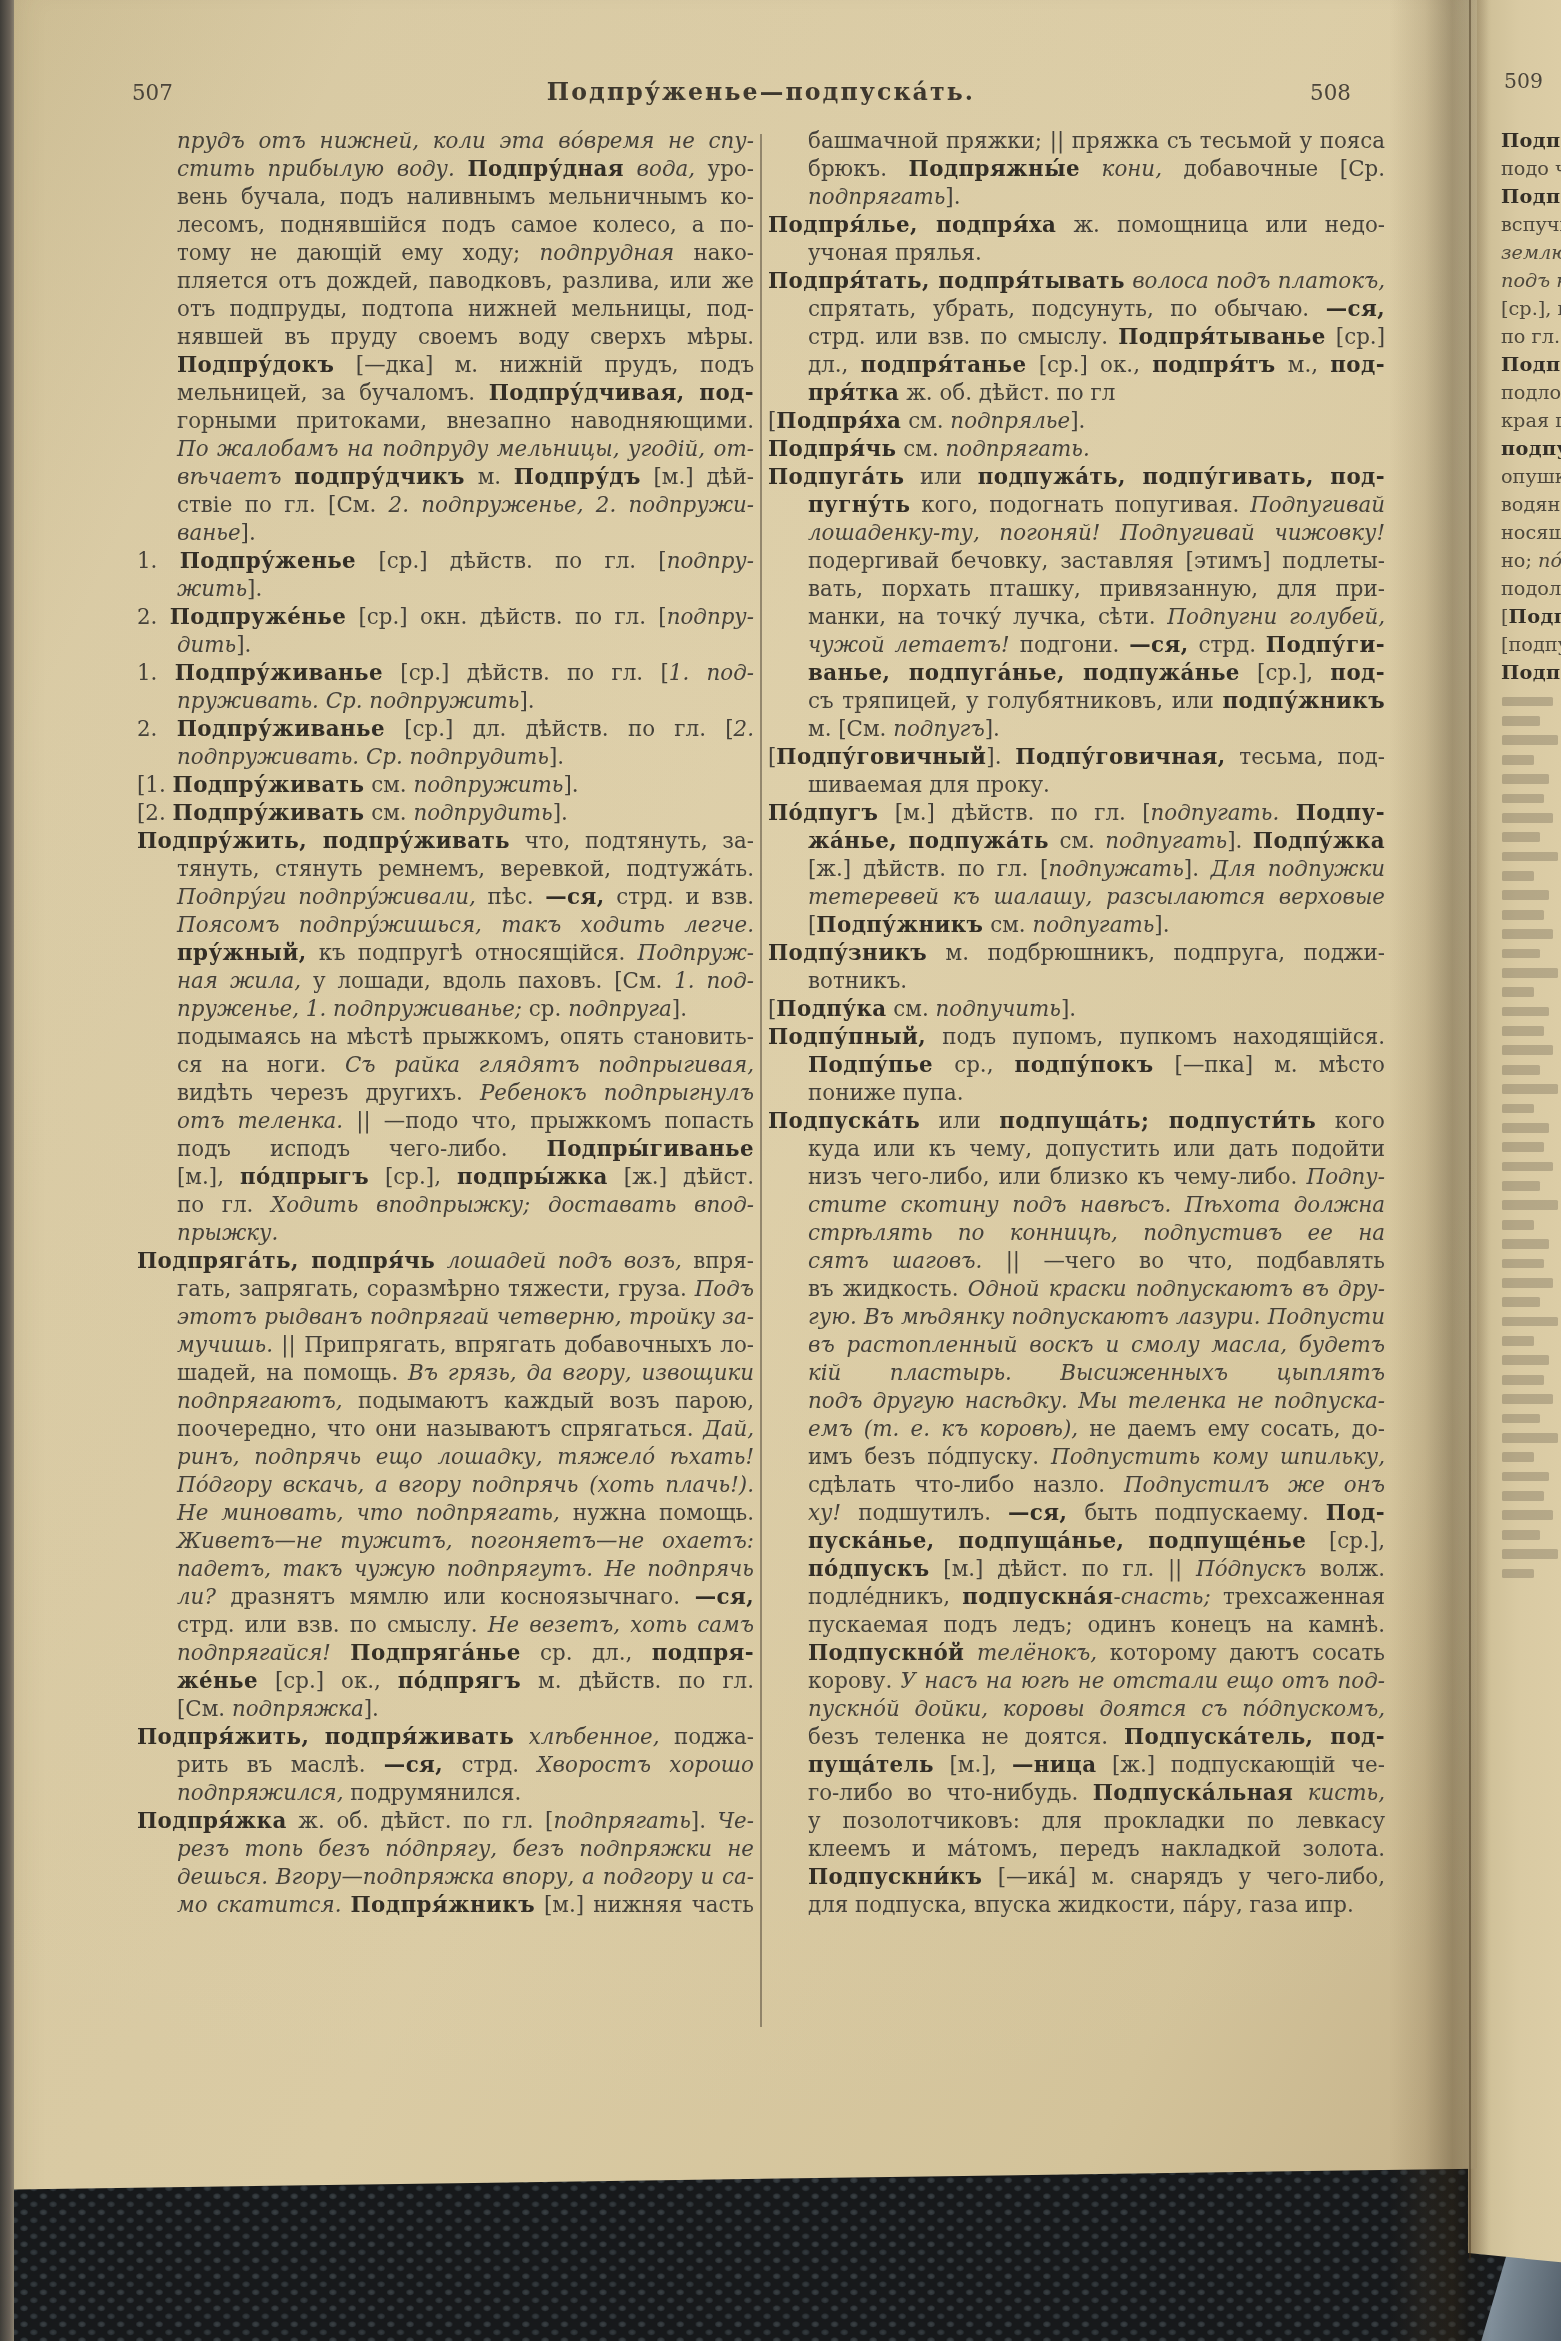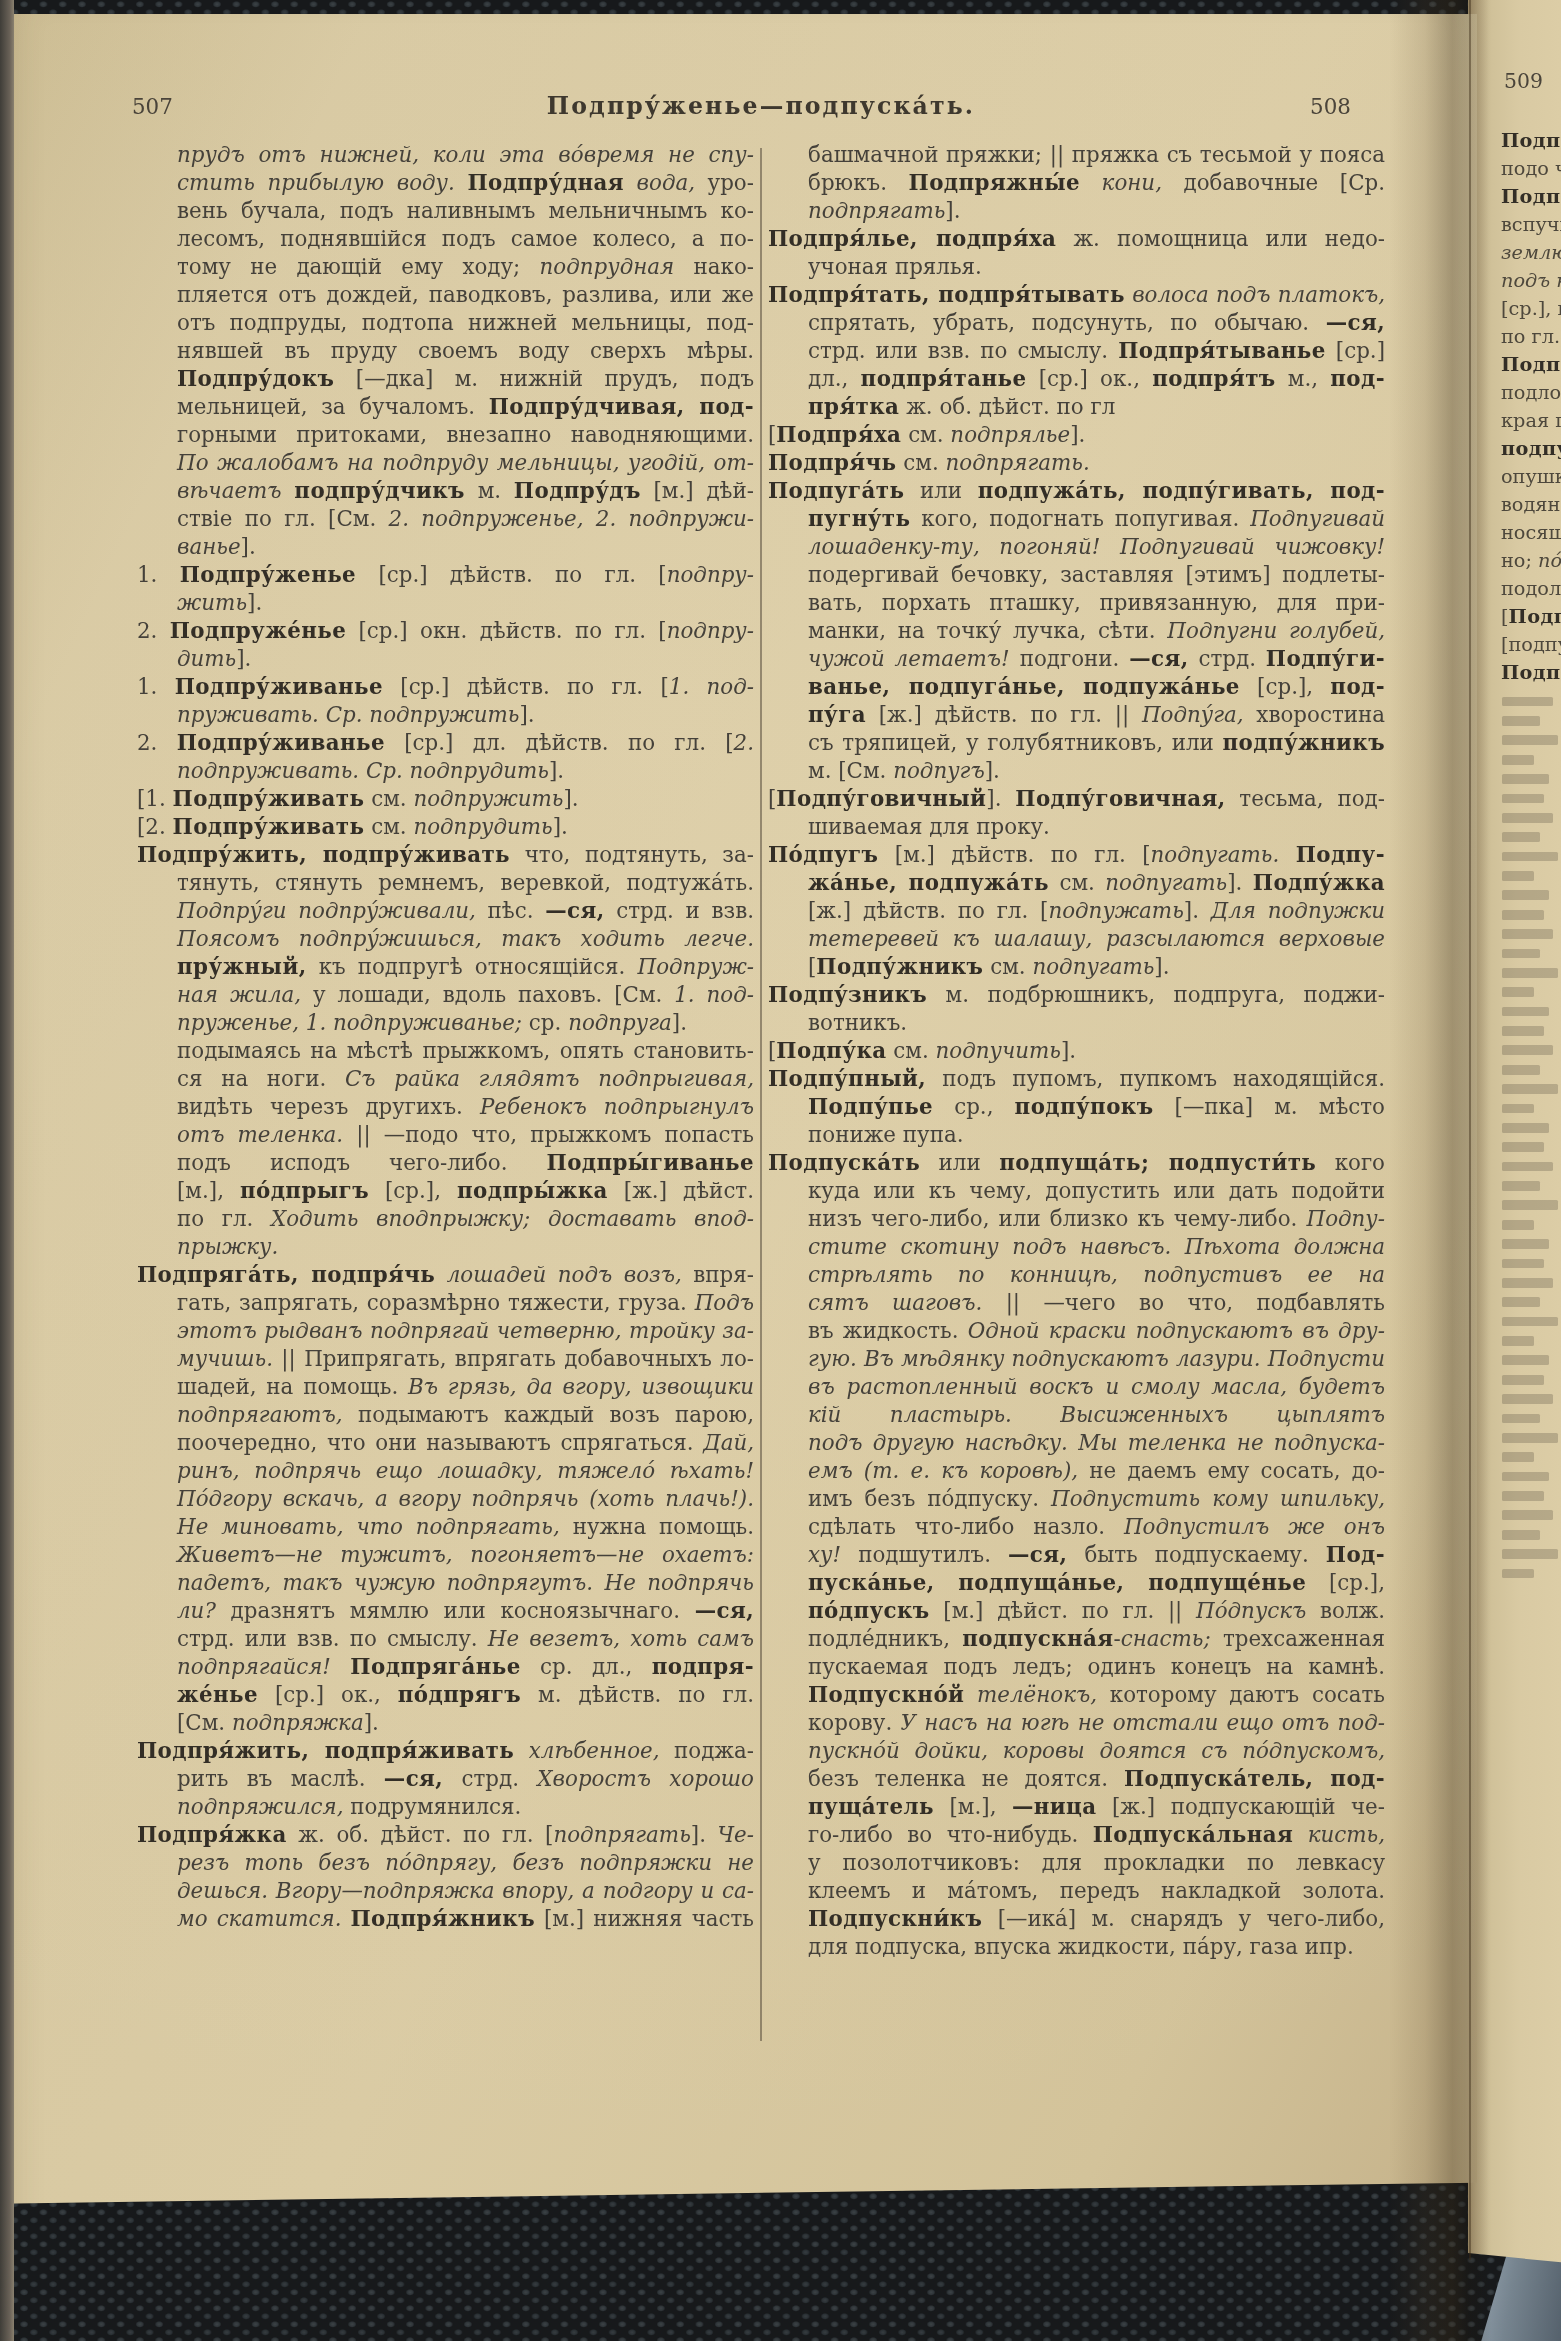--- a/index.html
+++ b/index.html
@@ -24,21 +24,21 @@
   .frag{height:28px;line-height:28px;font-size:19.3px;color:#4e483c;white-space:nowrap;}
   .frag b{letter-spacing:0.2px;color:#3a352c;}
   .ph{height:9.7px;margin:9.7px 0 9px 1.1px;background:#4a4336;opacity:.26;border-radius:1.6px;}
   
   .gutter{position:absolute;left:1389px;top:0;width:102px;height:2342px;z-index:6;pointer-events:none;
     background:linear-gradient(90deg,rgba(0,0,0,0) 0%,rgba(94,74,44,.16) 35%,
       rgba(56,42,20,.34) 62%,rgba(30,22,10,.22) 78%,rgba(0,0,0,0) 100%);}
   .fold{position:absolute;left:1469px;top:0;width:1.6px;height:2260px;z-index:6;
     background:rgba(60,45,25,.45);}
   
-  .page{position:absolute;left:14px;top:14px;width:1463px;height:2312px;z-index:4;
+  .page{position:absolute;left:14px;top:0;width:1463px;height:2312px;z-index:4;
     background:
       radial-gradient(ellipse 160% 90% at 45% 30%, rgba(236,224,190,.25), rgba(0,0,0,0) 70%),
       linear-gradient(115deg,#c9b98f 0%,#d6c7a0 14%,#dacba4 52%,#d3c39a 82%,#c3b088 100%);
     clip-path:polygon(0 0,100% 0,100% 93.8%,0 94.7%);
     box-shadow:inset 0 -21.4px 32px rgba(80,60,30,.15);}
   .leftedge{position:absolute;left:0;top:0;width:14px;height:2342px;z-index:5;
     background:linear-gradient(90deg,#3f3d38,#6a6258 70%,#8a816f 100%);}
   .pnum{position:absolute;top:80px;font-size:21.4px;color:#4a443a;}
   .pnL{left:118px;}
   .pnR{left:1263px;width:107px;text-align:center;}
@@ -221,21 +221,20 @@
         <div class="line">[<b>Подпря́ха</b> см. <i>подпрялье</i>].</div>
         <div class="line"><b>Подпря́чь</b> см. <i>подпрягать.</i></div>
         <div class="line jst"><b>Подпуга́ть</b> или <b>подпужа́ть, подпу́гивать, под-</b></div>
         <div class="line ind jst"><b>пугну́ть</b> кого, подогнать попугивая. <i>Подпугивай</i></div>
         <div class="line ind jst"><i>лошаденку-ту, погоняй! Подпугивай чижовку!</i></div>
         <div class="line ind jst">подергивай бечовку, заставляя [этимъ] подлеты-</div>
         <div class="line ind jst">вать, порхать пташку, привязанную, для при-</div>
         <div class="line ind jst">манки, на точку́ лучка, сѣти. <i>Подпугни голубей,</i></div>
         <div class="line ind jst"><i>чужой летаетъ!</i> подгони. <b>—ся,</b> стрд. <b>Подпу́ги-</b></div>
         <div class="line ind jst"><b>ванье, подпуга́нье, подпужа́нье</b> [ср.], <b>под-</b></div>
-        <div class="line ind jst"><b>пу́га</b> [ж.] дѣйств. по гл. || <i>Подпу́га,</i> хворостина</div>
         <div class="line ind jst">съ тряпицей, у голубятниковъ, или <b>подпу́жникъ</b></div>
         <div class="line ind">м. [См. <i>подпугъ</i>].</div>
         <div class="line jst">[<b>Подпу́говичный</b>]. <b>Подпу́говичная,</b> тесьма, под-</div>
         <div class="line ind">шиваемая для проку.</div>
         <div class="line jst"><b>По́дпугъ</b> [м.] дѣйств. по гл. [<i>подпугать.</i> <b>Подпу-</b></div>
         <div class="line ind jst"><b>жа́нье, подпужа́ть</b> см. <i>подпугать</i>]. <b>Подпу́жка</b></div>
         <div class="line ind jst">[ж.] дѣйств. по гл. [<i>подпужать</i>]. <i>Для подпужки</i></div>
         <div class="line ind jst"><i>тетеревей къ шалашу, разсылаются верховые</i></div>
         <div class="line ind">[<b>Подпу́жникъ</b> см. <i>подпугать</i>].</div>
         <div class="line jst"><b>Подпу́зникъ</b> м. подбрюшникъ, подпруга, поджи-</div>

